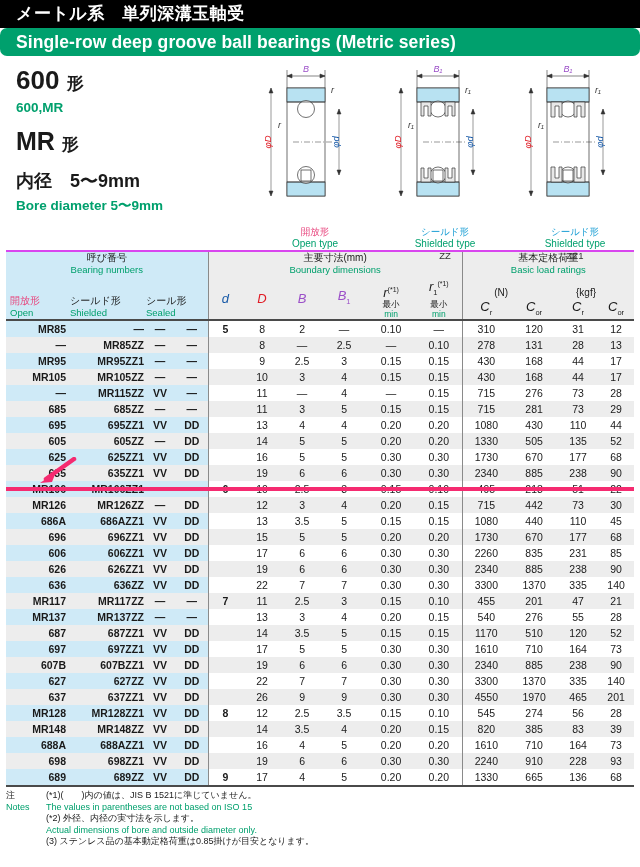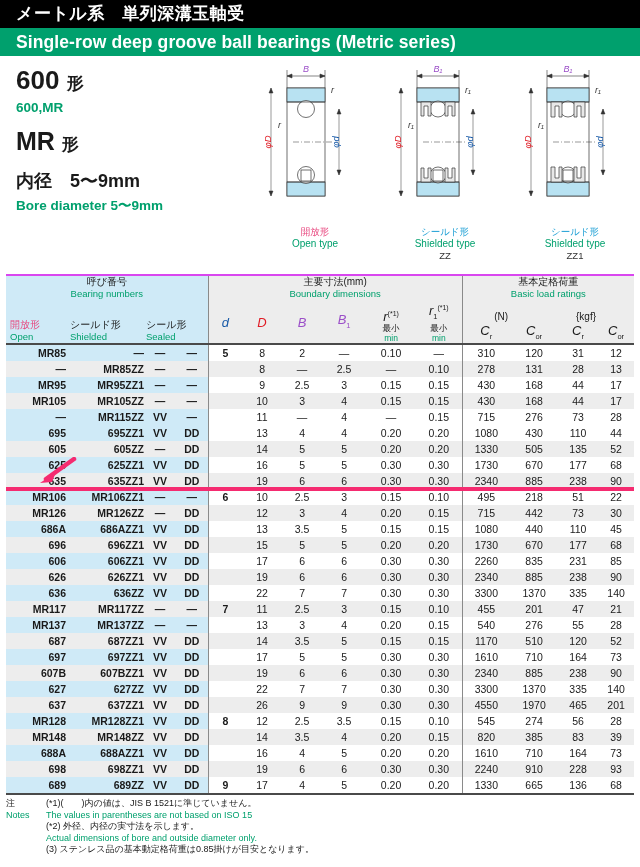--- a/index.html
+++ b/index.html
@@ -26,24 +26,25 @@
   .title-en {
     background: #00a06d;
     color: #ffffff;
     font-size: 17.5px;
     font-weight: bold;
     letter-spacing: .1px;
     padding: 3px 0 4px 16px;
     height: 28px;
     line-height: 22px;
     white-space: nowrap;
+    border-radius: 7px;
   }
 
   
-  .band { display: flex; height: 218px; }
+  .band { display: flex; height: 194px; }
   .info { width: 250px; padding: 10px 0 0 16px; }
   .info .l1 { font-size: 26px; font-weight: bold; line-height: 28px; white-space: nowrap; }
   .info .l1 .sm { font-size: 17px; font-weight: bold; }
   .info .l2 { font-size: 13.5px; font-weight: bold; color: #00a06d; line-height: 17px; margin-top: 1px; }
   .info .l3 { font-size: 25px; font-weight: bold; line-height: 30px; margin-top: 10px; white-space: nowrap; }
   .info .l3 .sm { font-size: 17px; font-weight: bold; }
   .info .l4 { font-size: 18px; font-weight: bold; line-height: 24px; margin-top: 9px; white-space: nowrap; }
   .info .l5 { font-size: 13.5px; font-weight: bold; color: #00a06d; line-height: 17px; margin-top: 4px; white-space: nowrap; }
 
   .diagrams { flex: 1; display: flex; justify-content: space-around; padding-top: 6px; }
@@ -419,20 +420,36 @@
             <td class="c-num right-cell">11</td>
             <td class="c-num right-cell">—</td>
             <td class="c-num right-cell">4</td>
             <td class="c-num right-cell">—</td>
             <td class="c-num right-cell">0.15</td>
             <td class="c-num right-cell bd-l">715</td>
             <td class="c-num right-cell">276</td>
             <td class="c-num right-cell">73</td>
             <td class="c-num right-cell">28</td>
           </tr>
+          <tr class="alt">
+            <td class="c-name left-cell">685</td>
+            <td class="c-name left-cell">685ZZ</td>
+            <td class="c-mark left-cell">—</td>
+            <td class="c-mark left-cell">—</td>
+            <td class="c-num right-cell bd-l"></td>
+            <td class="c-num right-cell">11</td>
+            <td class="c-num right-cell">3</td>
+            <td class="c-num right-cell">5</td>
+            <td class="c-num right-cell">0.15</td>
+            <td class="c-num right-cell">0.15</td>
+            <td class="c-num right-cell bd-l">715</td>
+            <td class="c-num right-cell">281</td>
+            <td class="c-num right-cell">73</td>
+            <td class="c-num right-cell">29</td>
+          </tr>
           <tr>
             <td class="c-name left-cell">695</td>
             <td class="c-name left-cell">695ZZ1</td>
             <td class="c-mark left-cell">VV</td>
             <td class="c-mark left-cell">DD</td>
             <td class="c-num right-cell bd-l"></td>
             <td class="c-num right-cell">13</td>
             <td class="c-num right-cell">4</td>
             <td class="c-num right-cell">4</td>
             <td class="c-num right-cell">0.20</td>

